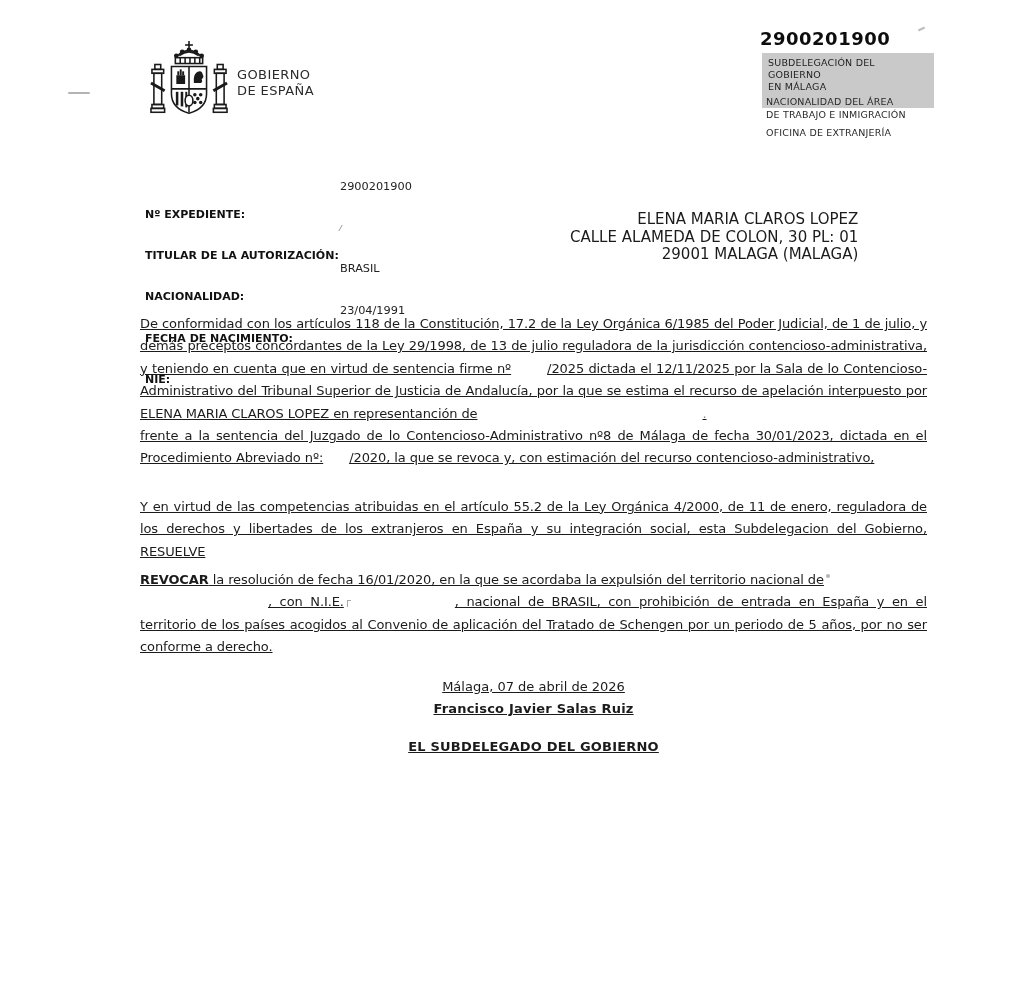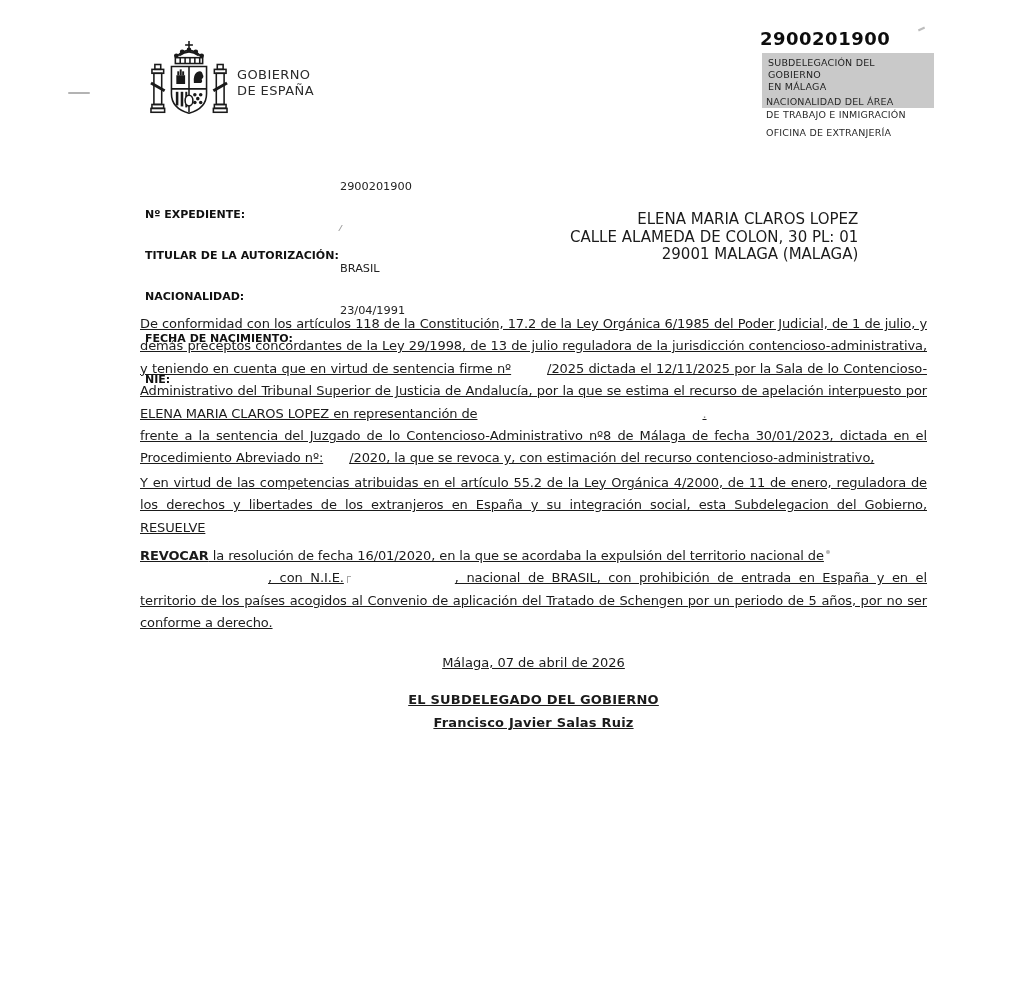--- a/index.html
+++ b/index.html
@@ -61,21 +61,21 @@
     font-size: 15px; line-height: 17.5px; color: #1b1b1b; text-align: right;
   }
 
   
   .body-text {
     position: absolute; left: 140px; top: 313px; width: 787px;
     font-size: 13px; line-height: 22.4px; letter-spacing: -0.1px;
     text-align: justify; color: #1b1b1b;
   }
   .para { margin: 0; text-decoration: underline; }
-  .mt12 { margin-top: 2px; }
+  .mt12 { margin-top: 26px; }
   .mt6  { margin-top: 6px; }
   .bold { font-weight: bold; }
   .gap-sm { display: inline-block; width: 36px; }
   .gap-xs { display: inline-block; width: 26px; }
   .gap-name-eol { display: inline-block; width: 225px; }
   .gap-name-lead { display: inline-block; width: 128px; }
   .gap-nie { display: inline-block; width: 104px; }
   .faint { color: #8f8f8f; }
   .eol-artifact {
     display: inline-block; width: 4px; height: 4px; background: #b5b5b5;
@@ -213,18 +213,18 @@
     <p class="para"><span>frente a la sentencia del Juzgado de lo Contencioso-Administrativo nº8 de Málaga de fecha 30/01/2023, dictada en el Procedimiento Abreviado nº:</span><span class="gap-xs"></span><span>/2020, la que se revoca y, con estimación del recurso contencioso-administrativo,</span></p>
 
     <p class="para mt12"><span>Y en virtud de las competencias atribuidas en el artículo 55.2 de la Ley Orgánica 4/2000, de 11 de enero, reguladora de los derechos y libertades de los extranjeros en España y su integración social, esta Subdelegacion del Gobierno, RESUELVE</span></p>
 
     <p class="para mt6"><span class="bold">REVOCAR</span><span> la resolución de fecha 16/01/2020, en la que se acordaba la expulsión del territorio nacional de</span><span class="eol-artifact"></span></p>
 
     <p class="para"><span class="gap-name-lead"></span><span>, con N.I.E.</span><span class="nie-artifact"></span><span class="gap-nie"></span><span>, nacional de BRASIL, con prohibición de entrada en España y en el territorio de los países acogidos al Convenio de aplicación del Tratado de Schengen por un periodo de 5 años, por no ser conforme a derecho.</span></p>
 
     <p class="para date-line">Málaga, 07 de abril de 2026</p>
 
+    <p class="para sig-name">Francisco Javier Salas Ruiz</p>
     <p class="para sig-title">EL SUBDELEGADO DEL GOBIERNO</p>
-    <p class="para sig-name">Francisco Javier Salas Ruiz</p>
 
   </div>
 
 </div>
 
 </body></html>

